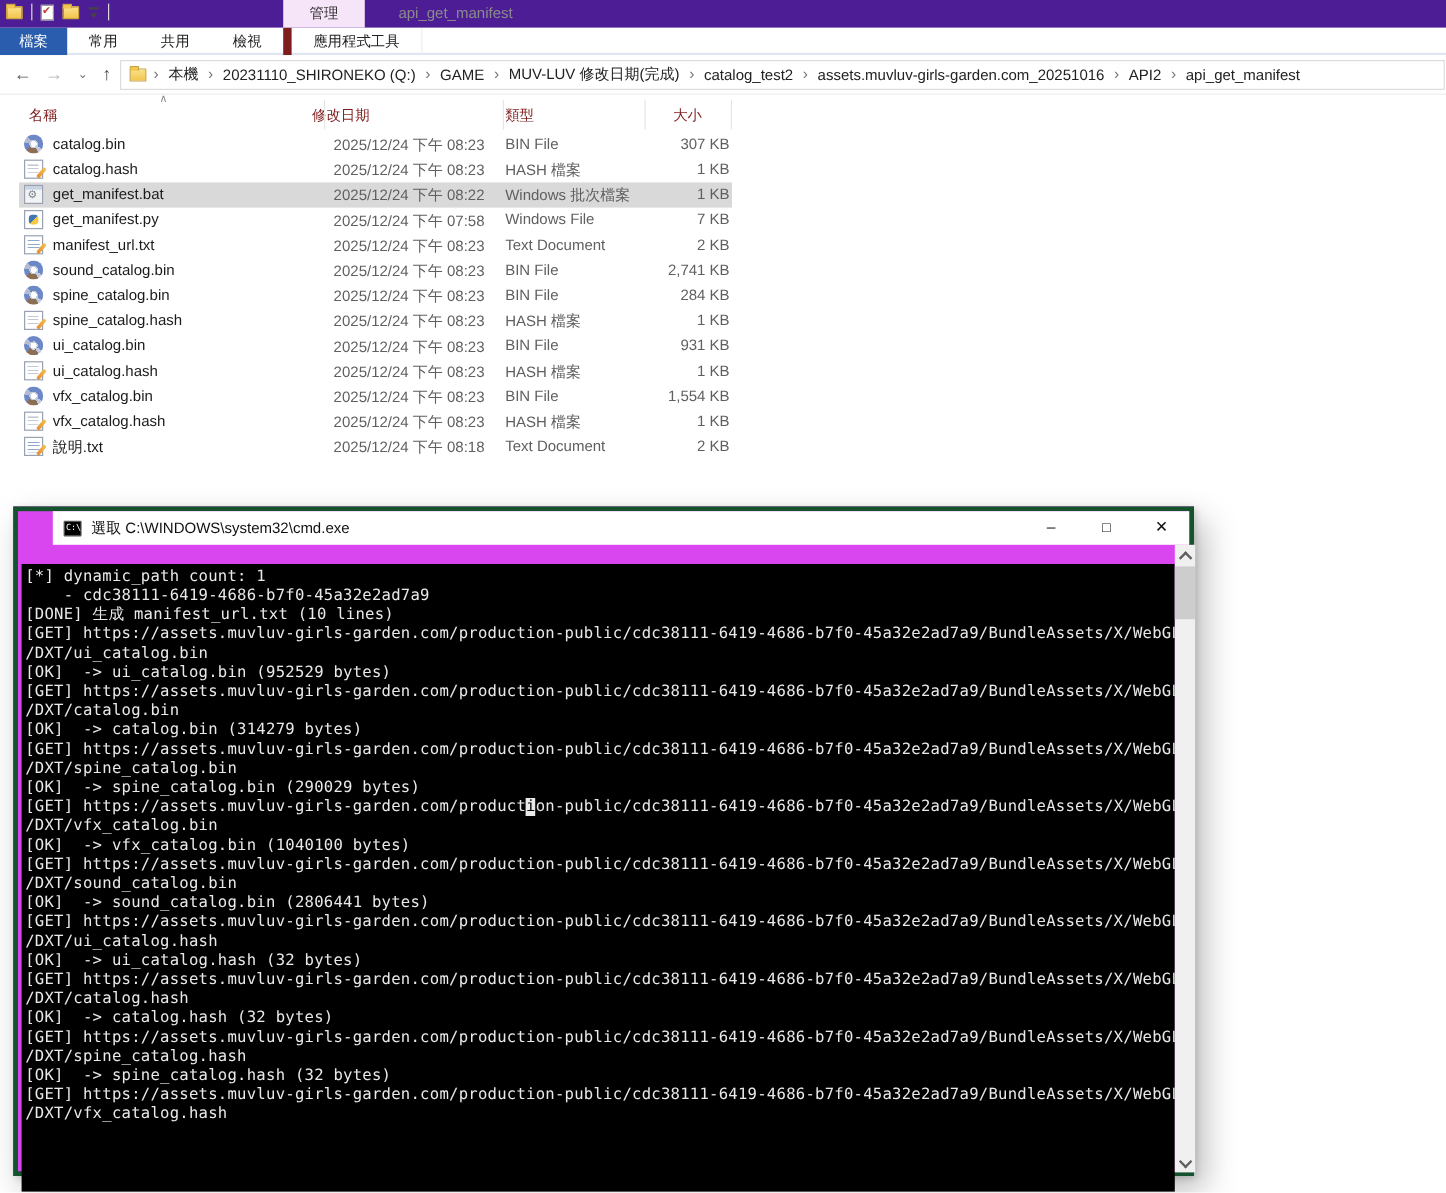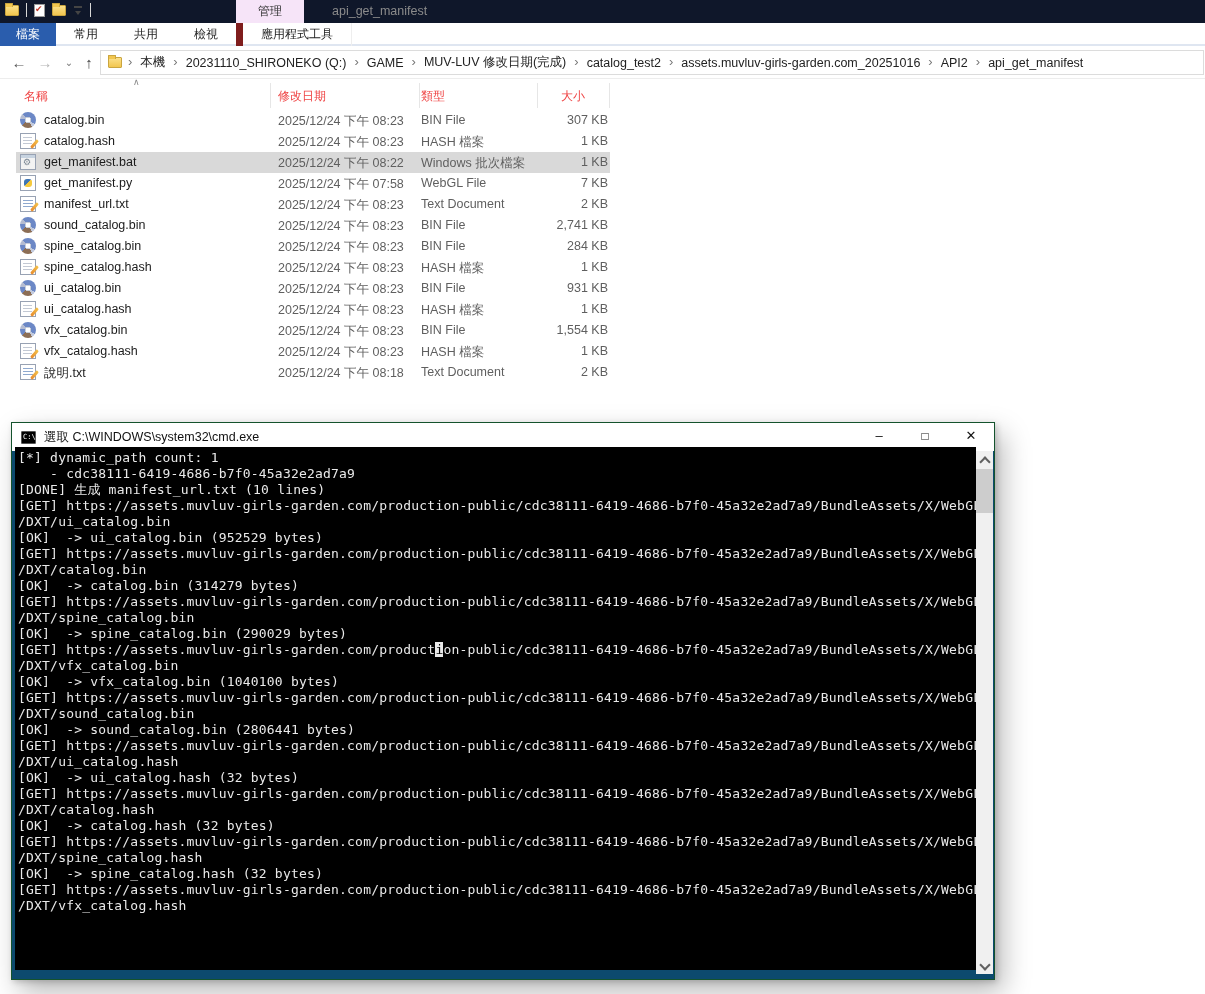--- a/index.html
+++ b/index.html
@@ -2,21 +2,21 @@
 <html style="--tab_blue: #2a5dad; --contextual_lavender: #f6e4f8; --selection_gray: #d9d9d9; --console_bg: #000000; --console_fg: #e9e9e9;"><head>
 <meta charset="utf-8">
 <style>
   * { margin:0; padding:0; box-sizing:border-box; }
   html,body { background:#fff; }
   body { font-family:"Liberation Sans","DejaVu Sans",sans-serif; }
   .stage { position:relative; width:1205px; height:994px; background:#fff; overflow:hidden; }
 
   
   .explorer { position:absolute; left:0; top:0; width:1205px; height:400px; background:#fff; }
-  .titlebar { position:relative; height:23px; background:#0f172a; }
+  .titlebar { position:relative; height:23px; background:#4c1d95; }
   .qat { position:absolute; left:5px; top:3px; display:flex; align-items:center; gap:7px; }
   .qsep { width:1px; height:14px; background:#d8d8d8; }
   .folder-glyph { position:relative; width:14px; height:11px; background:linear-gradient(#fbe08a,#f2c64f); border:1px solid #caa53f; border-radius:1px; display:inline-block; }
   .folder-glyph::before { content:""; position:absolute; left:-1px; top:-3px; width:6px; height:3px; background:#f2c64f; border:1px solid #caa53f; border-bottom:none; border-radius:1px 1px 0 0; }
   .check-glyph { position:relative; width:11px; height:13px; background:#fff; border:1px solid #9a9a9a; display:inline-block; }
   .check-glyph::after { content:"✔"; position:absolute; left:0px; top:-1px; font-size:9px; color:#c0392b; }
   .qat-drop { position:relative; width:10px; height:10px; display:inline-block; }
   .qat-drop::before { content:""; position:absolute; left:1px; top:1px; width:8px; height:0; border-top:2px solid #444; }
   .qat-drop::after { content:""; position:absolute; left:2px; top:6px; border-left:3px solid transparent; border-right:3px solid transparent; border-top:4px solid #444; }
   .manage-badge { position:absolute; left:236px; top:0; height:23px; padding:0 22px; line-height:23px; background:var(--contextual_lavender); color:#333; font-size:12px; }
@@ -33,23 +33,23 @@
   .navbtn.fwd { left:34px; color:#b5b5b5; }
   .navbtn.recent { left:58px; font-size:10px; color:#777; }
   .navbtn.up { left:78px; color:#444; }
   .addressbox { position:absolute; left:100px; right:1px; top:4px; height:25px; border:1px solid #dcdcdc; background:#fff; display:flex; align-items:center; padding-left:7px; }
   .crumbs { display:flex; align-items:center; }
   .crumb { font-size:12.5px; color:#222; padding:0 4px; white-space:nowrap; }
   .crumb-sep { font-size:13px; color:#777; padding:0 4px 2px 4px; }
   .addressbox .folder-glyph { margin-right:2px; }
 
   .headrow { position:relative; height:31px; }
-  .hcell { position:absolute; top:9px; font-size:12px; color:#ef4444; white-space:nowrap; }
+  .hcell { position:absolute; top:9px; font-size:12px; color:#7f1d1d; white-space:nowrap; }
   .hcell.h-name { left:24px; }
-  .hcell.h-date { left:278px; }
+  .hcell.h-date { left:260px; }
   .hcell.h-type { left:421px; }
   .hcell.h-size { left:538px; width:70px; text-align:center; }
   .sort-caret { position:absolute; left:133px; top:-2px; font-size:9px; color:#888; }
   .vline { position:absolute; top:4px; bottom:2px; width:1px; background:#e6e6e6; }
 
   .filebody { position:relative; }
   .frow { position:relative; height:21px; font-size:12.5px; }
   .frow.selected { background:linear-gradient(to right, transparent 0 16px, var(--selection_gray) 16px 610px, transparent 610px 100%); }
   .frow .c { position:absolute; top:3px; white-space:nowrap; }
   .c.name { left:44px; color:#1b1b1b; }
@@ -65,30 +65,30 @@
   .ficon.doc, .ficon.txt, .ficon.bat, .ficon.py { background:#fff; border:1px solid #98a2b3; }
   .ficon.doc::before { content:""; position:absolute; left:2px; right:3px; top:3px; height:7px; background:repeating-linear-gradient(#c3c9d4 0 1px, transparent 1px 3px); }
   .ficon.doc::after, .ficon.txt::after { content:""; position:absolute; right:-1px; bottom:-1px; width:3px; height:10px; background:linear-gradient(#f3c14b,#e78b2d); transform:rotate(40deg); border-radius:1px; }
   .ficon.txt::before { content:""; position:absolute; left:2px; right:2px; top:3px; height:9px; background:repeating-linear-gradient(#8fa9cf 0 1px, transparent 1px 3px); }
   .ficon.bat { background:#f3f3f3; }
   .ficon.bat::before { content:""; position:absolute; left:0; right:0; top:0; height:3px; background:#c7d3e0; }
   .ficon.bat::after { content:"⚙"; position:absolute; left:2px; top:2px; font-size:9px; color:#7b8794; }
   .ficon.py::before { content:""; position:absolute; inset:3px; background:linear-gradient(135deg,#3f76b4 50%,#f5c93d 50%); border-radius:3px; }
 
   
-  .cmdwin { position:absolute; left:11px; top:422px; width:984px; height:558px; background:#0c4a6e; border:1px solid #14532d;
-            box-shadow:8px 12px 26px rgba(0,0,0,.28), 2px 2px 6px rgba(0,0,0,.18); }
+  .cmdwin { position:absolute; left:11px; top:422px; width:984px; height:558px; background:#d946ef; border:4px solid #14532d;
+            box-shadow:8px 12px 26px rgba(0,0,0,.28), 2px 2px 6px rgba(0,0,0,.18);padding-left:29px; }
   .cmd-titlebar { position:relative; height:28px; background:#fff; display:flex; align-items:center; }
   .cmd-glyph { position:relative; width:15px; height:13px; margin-left:9px; background:#000; border:1px solid #555; border-radius:1px; flex:none; }
   .cmd-glyph::before { content:"C:\\"; position:absolute; left:1px; top:0px; color:#fff; font-size:7px; font-family:"DejaVu Sans Mono",monospace; line-height:11px; }
   .cmd-title { font-size:12.5px; color:#111; margin-left:8px; flex:1 1 auto; white-space:nowrap; overflow:hidden; }
   .winbtn { width:46px; height:28px; text-align:center; line-height:26px; font-size:13px; color:#111; flex:none; }
   .winbtn.max { font-size:12px; }
 
-  .term { position:absolute; left:3px; top:24px; width:961px; height:523px; background:var(--console_bg); color:var(--console_fg);
+  .term { position:absolute; left:3px; top:44px; width:961px; height:523px; background:var(--console_bg); color:var(--console_fg);
           font-family:"DejaVu Sans Mono",monospace; font-size:13px; line-height:16px; letter-spacing:.2px;
           white-space:pre; overflow:hidden; padding:3px 0 0 3px; }
   .cline { height:16px; overflow:hidden; }
   .cursor { background:#e9e9e9; color:#000; }
 
   .scrollbar { position:absolute; left:964px; top:28px; width:17px; height:523px; background:#f0f0f0; }
   .sb-arrow { position:absolute; left:0; width:17px; height:17px; }
   .sb-arrow.up { top:0; }
   .sb-arrow.down { bottom:0; }
   .sb-arrow::before { content:""; position:absolute; left:5px; width:6px; height:6px; border-left:2px solid #606060; border-top:2px solid #606060; }
@@ -185,21 +185,21 @@
       <span class="c name">get_manifest.bat</span>
       <span class="c date">2025/12/24 下午 08:22</span>
       <span class="c type">Windows 批次檔案</span>
       <span class="c size">1 KB</span>
     </div>
 
     <div class="frow">
       <span class="ficon py"></span>
       <span class="c name">get_manifest.py</span>
       <span class="c date">2025/12/24 下午 07:58</span>
-      <span class="c type">WebGL File</span>
+      <span class="c type">Windows File</span>
       <span class="c size">7 KB</span>
     </div>
 
     <div class="frow">
       <span class="ficon txt"></span>
       <span class="c name">manifest_url.txt</span>
       <span class="c date">2025/12/24 下午 08:23</span>
       <span class="c type">Text Document</span>
       <span class="c size">2 KB</span>
     </div>

